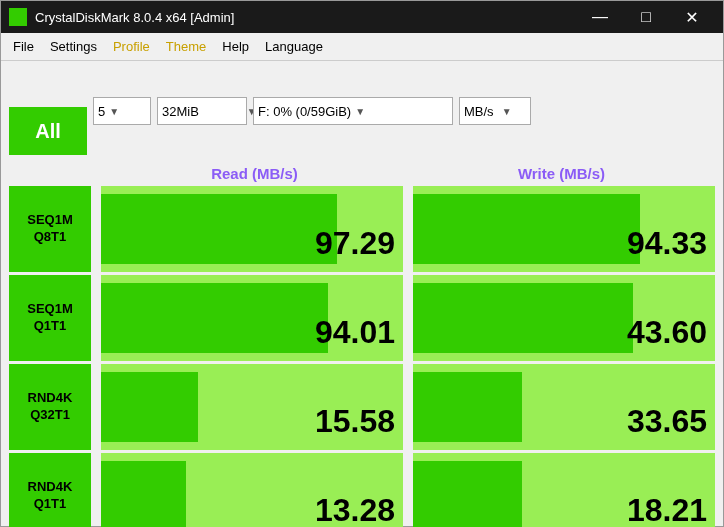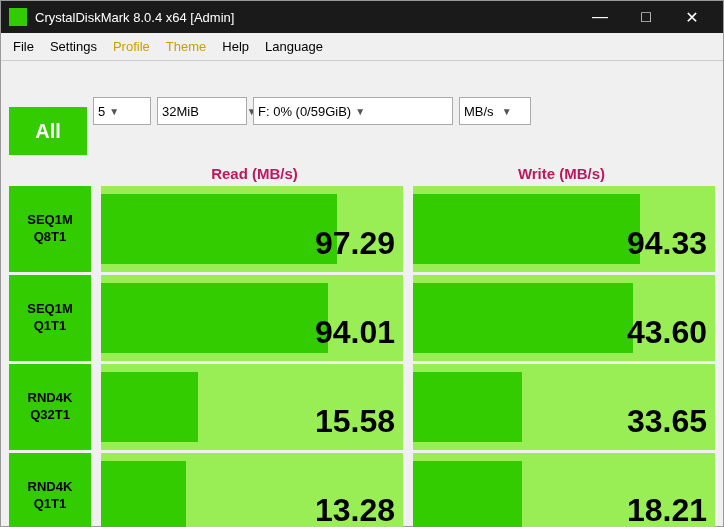--- a/index.html
+++ b/index.html
@@ -118,21 +118,21 @@
     .header-row {
       display: flex;
       margin-left: 92px;
       margin-bottom: 2px;
     }
     .col-header {
       flex: 1;
       text-align: center;
       font-size: 15px;
       font-weight: bold;
-      color: #be185d;
+      color: #8b5cf6;
     }
     .data-row {
       display: flex;
       height: 86px;
       gap: 10px;
     }
     .row-label {
       width: 82px;
       background: #33cc00;
       display: flex;

